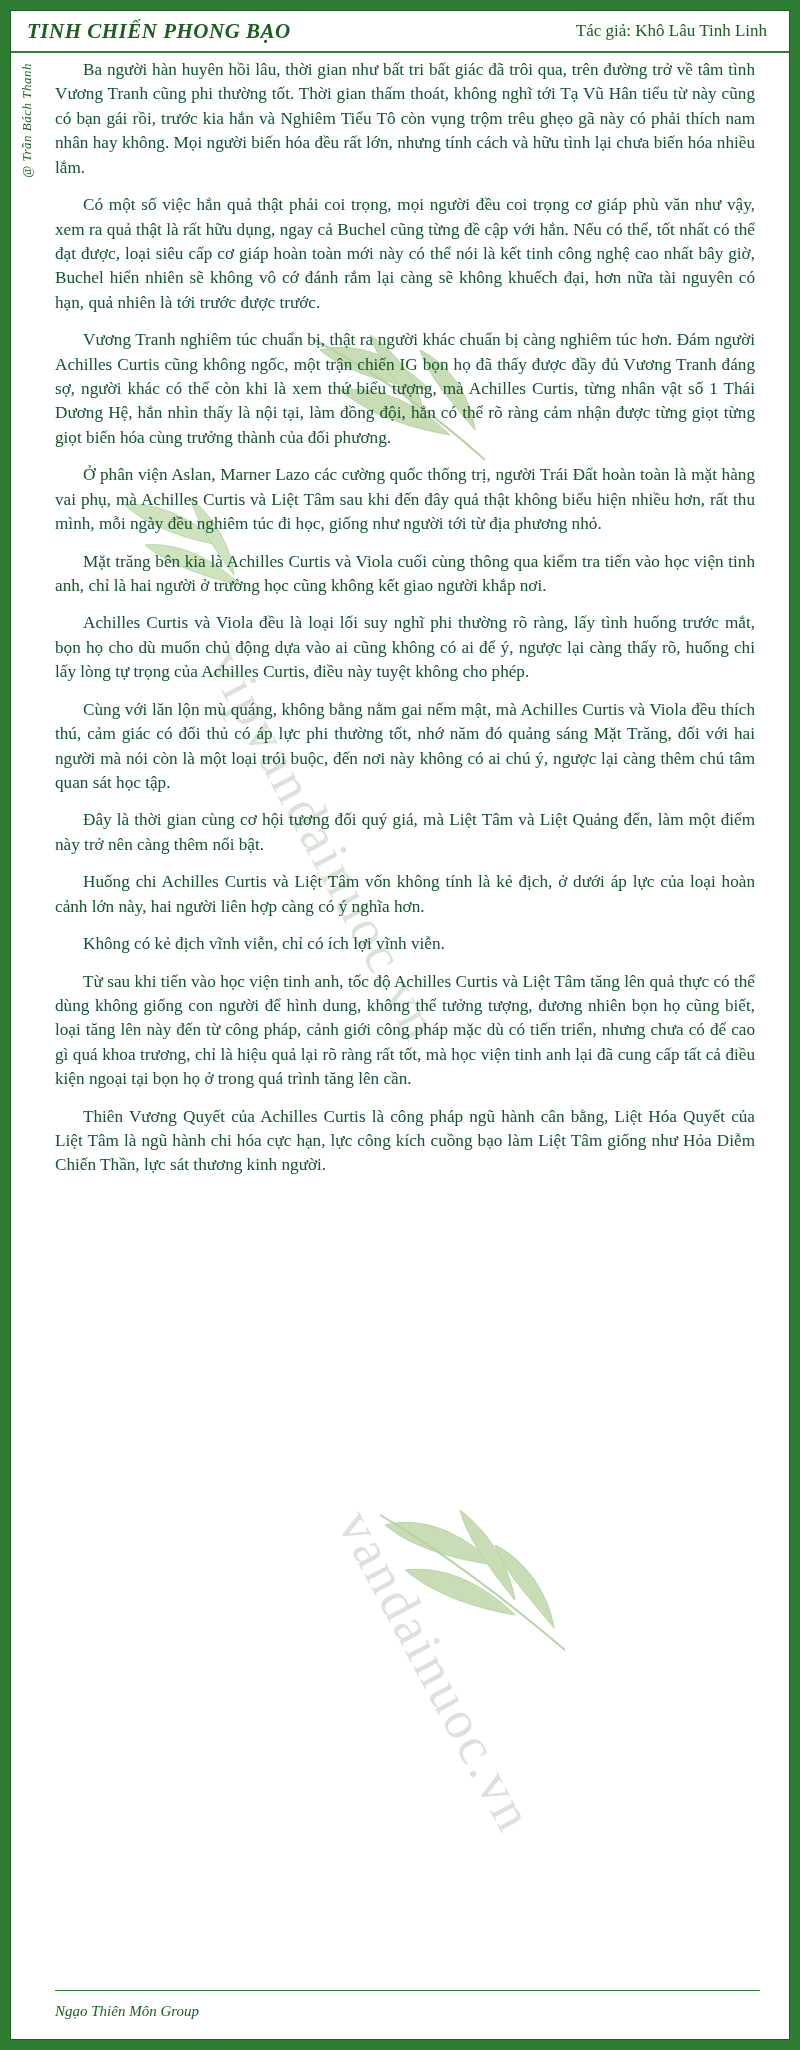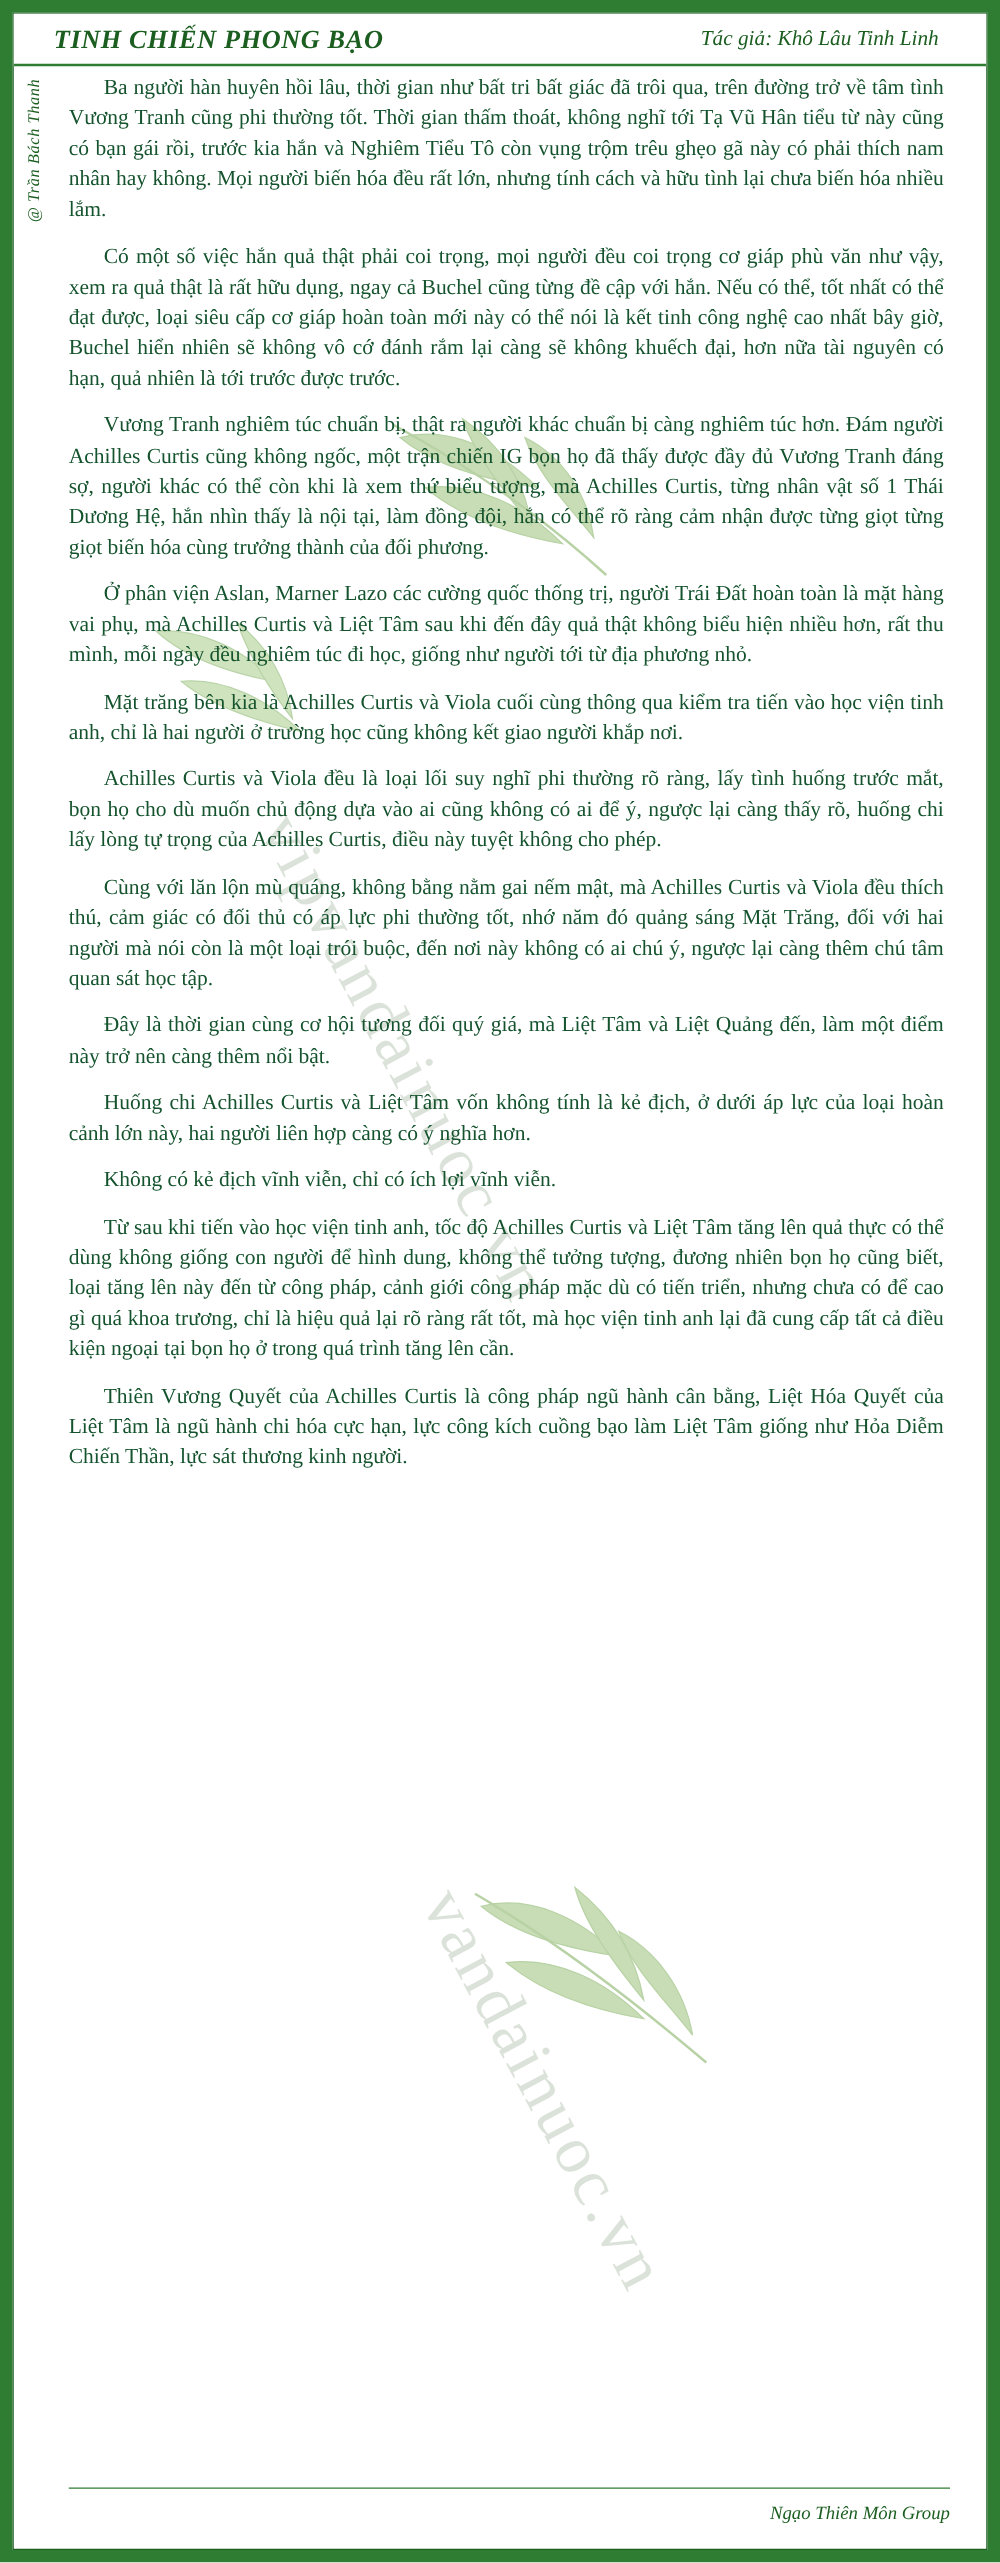--- a/index.html
+++ b/index.html
@@ -41,35 +41,34 @@
     position: absolute;
     left: 11px;
     top: 11px;
     width: 778px;
     height: 42px;
     box-sizing: border-box;
     border-bottom: 2px solid #2e7d32;
     display: flex;
     align-items: center;
     justify-content: space-between;
-    padding: 0 32px;
+    padding: 0 16px;
     background: #ffffff;
   }
   .header-title {
     font-family: "Liberation Serif", serif;
     font-weight: bold;
     font-style: italic;
     font-size: 21px;
     letter-spacing: 0.5px;
     color: #1b5e20;
     white-space: nowrap;
   }
   .header-author {
     font-family: "Liberation Serif", serif;
-    font-style: italic;
     font-size: 17px;
     color: #1b5e20;
     white-space: nowrap;
     padding-right: 6px;
   }
   
   .side-rail {
     position: absolute;
     left: 11px;
     top: 53px;
@@ -114,21 +113,21 @@
   .footer {
     position: absolute;
     left: 55px;
     right: 40px;
     bottom: 18px;
     height: 42px;
     box-sizing: border-box;
     border-top: 1px solid #2e7d32;
     display: flex;
     align-items: center;
-    justify-content: flex-end;
+    justify-content: flex-start;
     z-index: 3;
   }
   .footer-text {
     font-family: "Liberation Serif", serif;
     font-style: italic;
     font-size: 15px;
     color: #1b5e20;
   }
   
   .deco {

